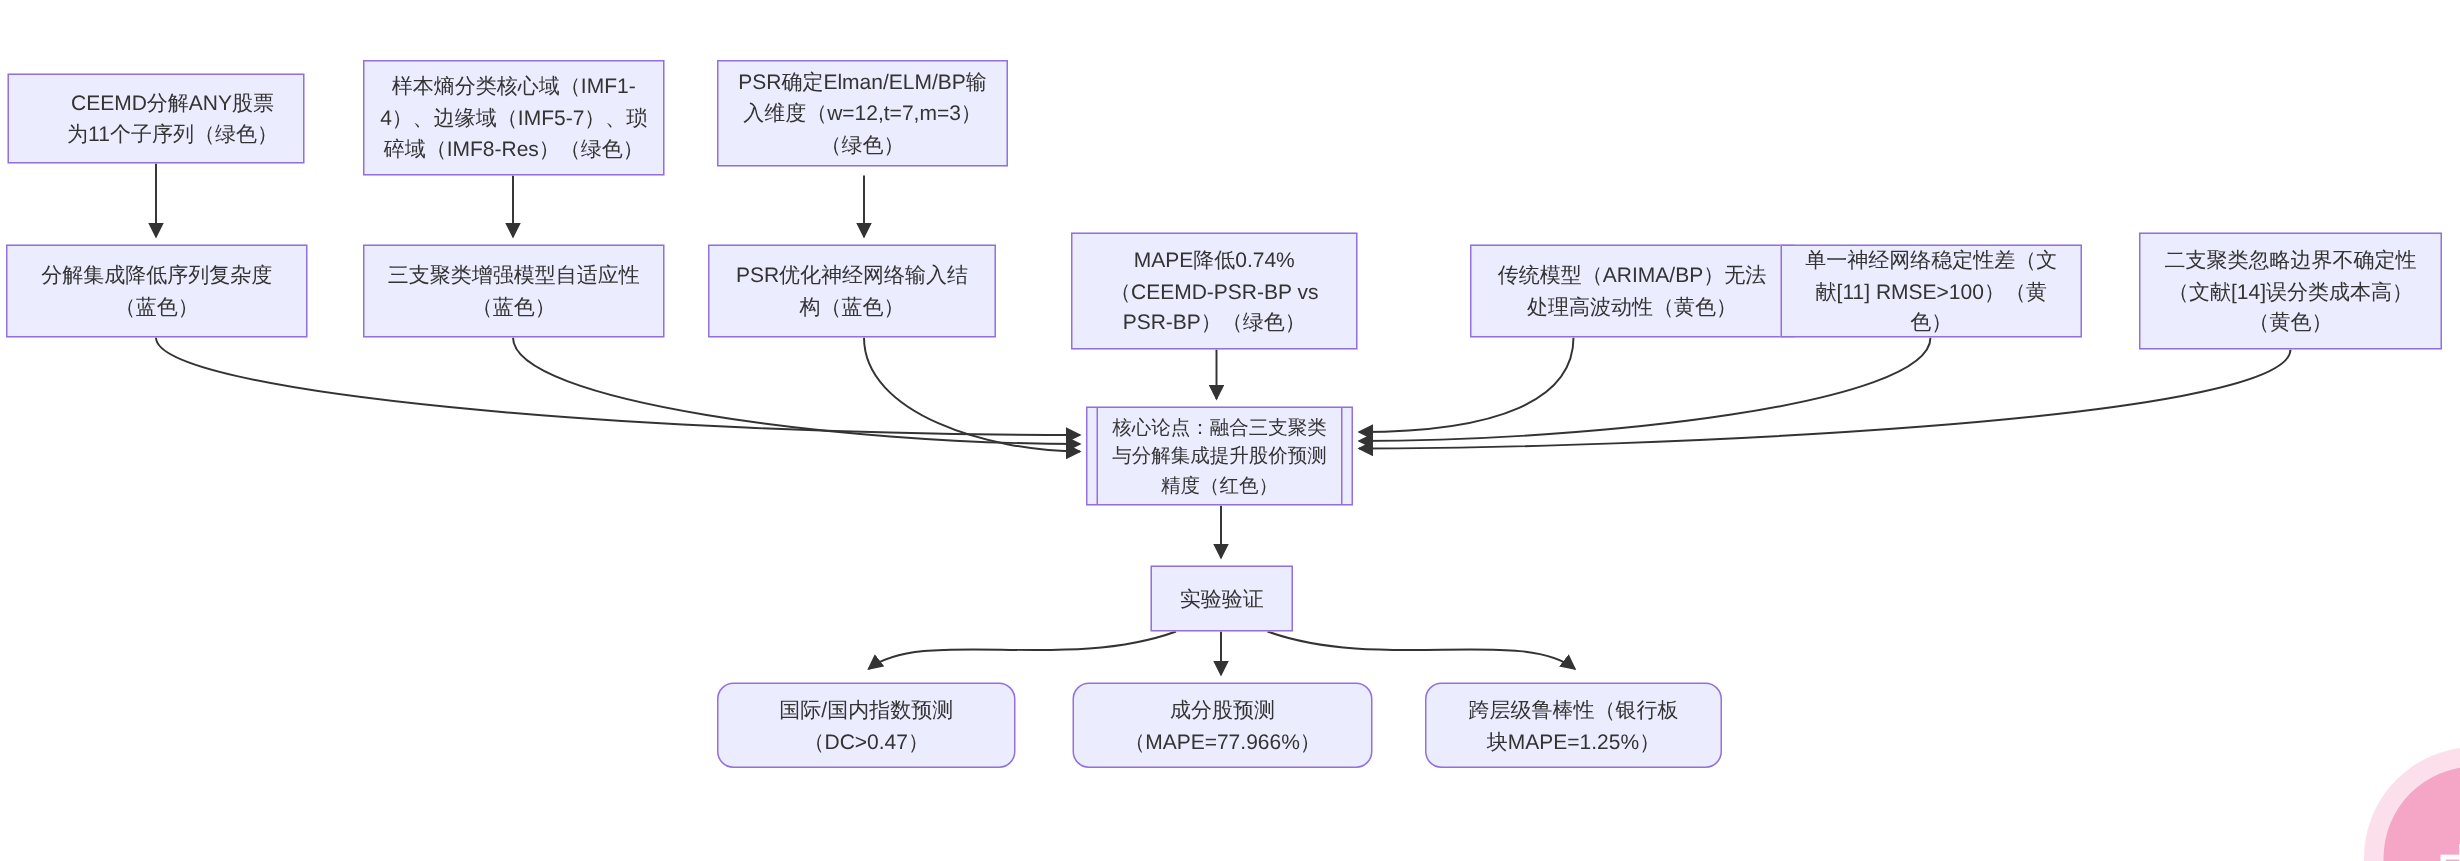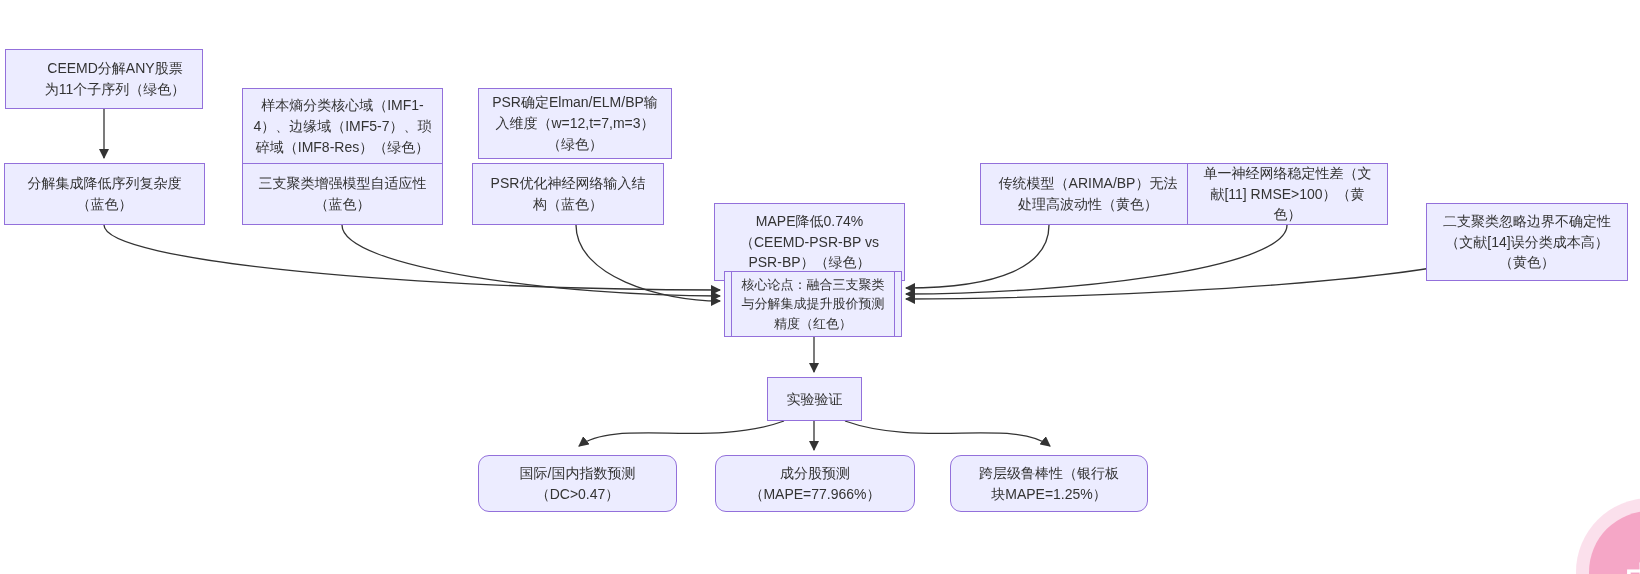--- a/index.html
+++ b/index.html
@@ -20,21 +20,21 @@
     font-size:14px;
     line-height:1.48;
     display:flex;
     align-items:center;
     justify-content:center;
     text-align:center;
     padding:4px 14px;
     z-index:2;
   }
   .node .lbl{display:block;width:100%;}
-  .node.tight{padding:4px 10px;margin-top:48px;}
+  .node.tight{padding:4px 10px;}
   .node.subroutine{padding:4px 16px;font-size:13px;}
   .subbar{
     position:absolute;top:0;bottom:0;width:1px;background:#9370DB;
   }
   .subbar.left{left:6px;}
   .subbar.right{right:6px;}
   .bottomnode{padding:4px 26px;border-radius:11px;}
   
   #translate-widget{
     position:absolute;

